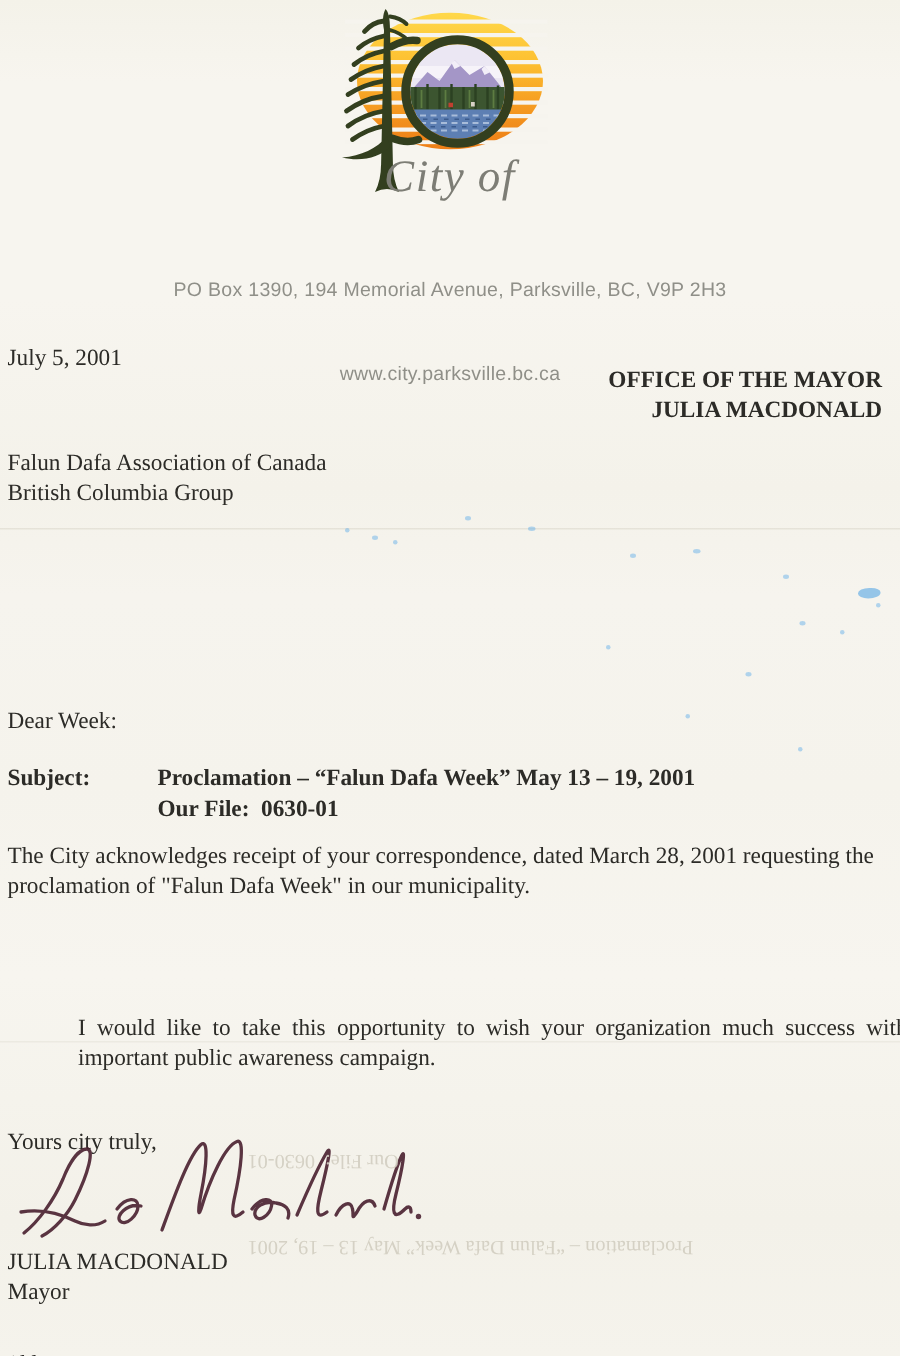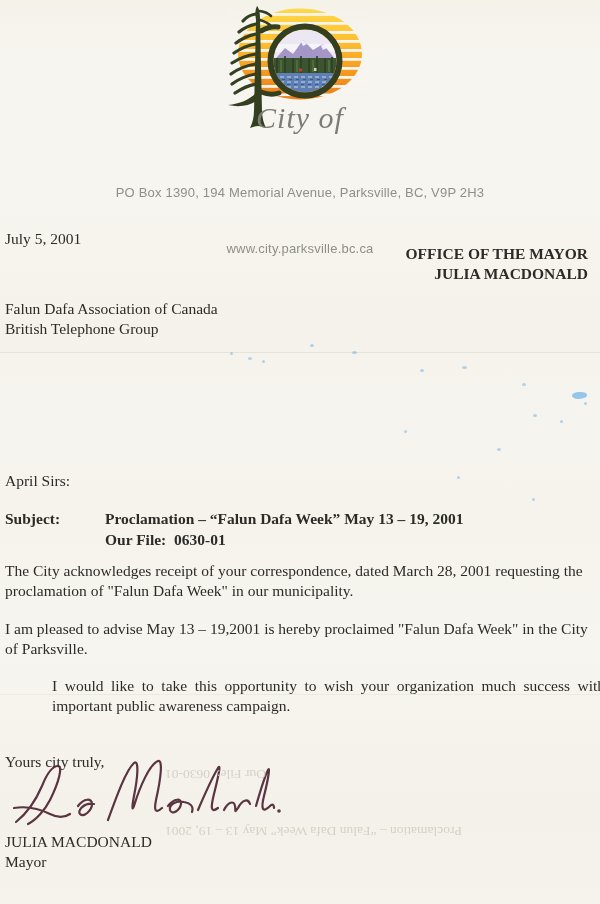--- a/index.html
+++ b/index.html
@@ -151,31 +151,30 @@
 
   <div class="abs serif15" style="left:5px;top:229px;">July 5, 2001</div>
 
   <div class="abs serif15 bold right" style="right:12px;top:244px;">
     <div>OFFICE OF THE MAYOR</div>
     <div>JULIA MACDONALD</div>
   </div>
 
   <div class="abs serif15" style="left:5px;top:287px;margin-top:12px;">
     <div>Falun Dafa Association of Canada</div>
-    <div>British Telephone Group</div>
-  </div>
-
-  <div class="abs serif15" style="left:5px;top:471px;">April Sirs:</div>
+    <div>British Columbia Group</div>
+  </div>
+
+  <div class="abs serif15" style="left:5px;top:471px;">Dear Week:</div>
 
   <div class="abs serif15 bold" style="left:5px;top:509px;">Subject:</div>
   <div class="abs serif15 bold pre" style="left:105px;top:509px;">Proclamation – “Falun Dafa Week” May 13 – 19, 2001</div>
   <div class="abs serif15 bold pre" style="left:105px;top:530px;">Our File:  0630-01</div>
 
   <div class="abs serif15 para" style="left:5px;top:561px;">The City acknowledges receipt of your correspondence, dated March 28, 2001 requesting the proclamation of "Falun Dafa Week" in our municipality.</div>
-  <div class="abs serif15 para" style="left:5px;top:619px;">I am pleased to advise May 13 – 19,2001 is hereby proclaimed "Falun Dafa Week" in the City of Parksville.</div>
   <div class="abs serif15 para justify" style="left:5px;top:676px;margin-left:47px;">I would like to take this opportunity to wish your organization much success with this important public awareness campaign.</div>
 
   <div class="abs serif15" style="left:5px;top:752px;">Yours city truly,</div>
 
   <svg class="abs" style="left:12px;top:756px;" width="270" height="72" viewBox="0 0 270 72" aria-hidden="true">
     <g fill="none" stroke="#4d2433" stroke-width="2.2" stroke-linecap="round" stroke-linejoin="round" opacity=".92">
       <path d="M4,66 C14,58 24,44 30,30 C34,20 40,10 46,10 C51,10 47,26 38,44 C33,54 24,64 16,68"></path>
       <path d="M2,52 C14,50 26,52 38,58 C44,61 52,62 58,58"></path>
       <path d="M66,50 C72,42 80,42 80,48 C80,54 72,62 68,58 C65,55 72,46 82,48"></path>
       <path d="M96,64 C104,42 114,14 122,7 C127,3 126,20 122,40 C120,50 120,56 122,50 C128,30 138,8 146,5 C151,3 149,22 144,44 C142,54 143,58 150,52"></path>

